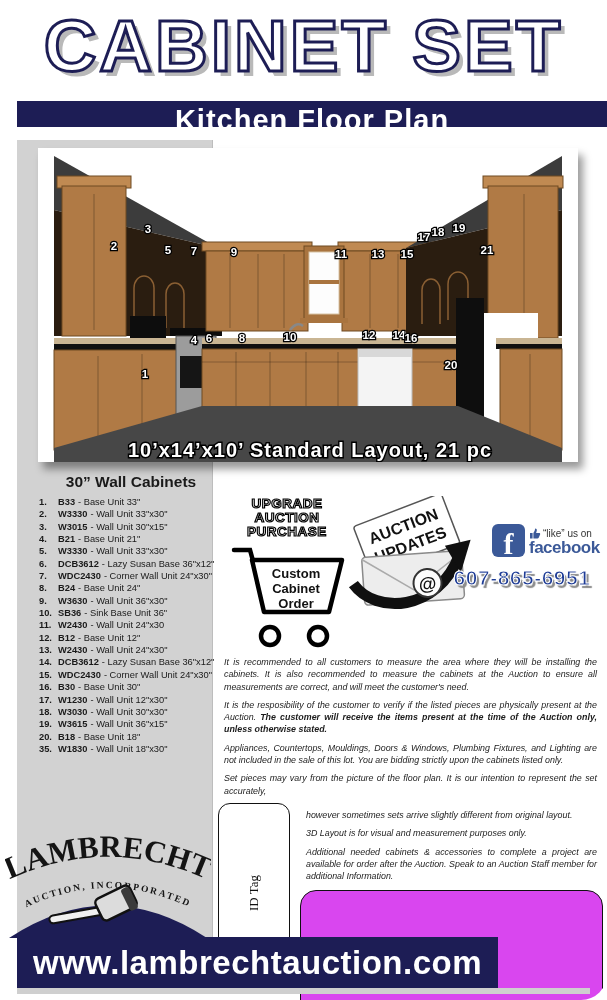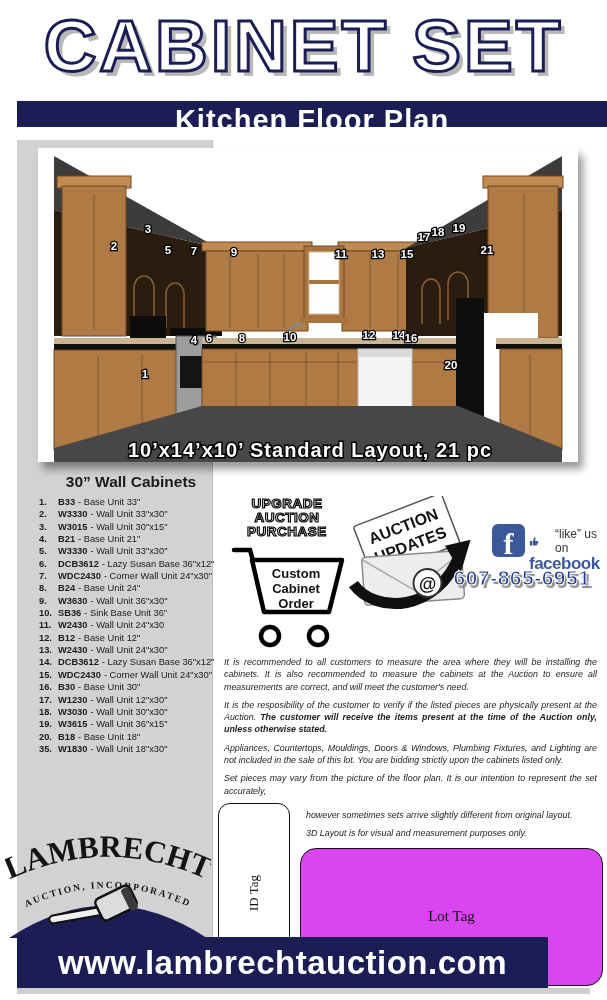--- a/index.html
+++ b/index.html
@@ -45,21 +45,21 @@
   .updates{position:absolute;left:346px;top:496px;width:132px;height:132px;}
   .upd-txt{font:bold 16px "Liberation Sans",sans-serif;fill:#111;text-anchor:middle;}
   .at-txt{font:bold 18px "Liberation Sans",sans-serif;fill:#111;text-anchor:middle;}
 
   
   .fb{position:absolute;left:492px;top:524px;width:112px;display:flex;align-items:flex-start;}
   .fb-ic{width:33px;height:33px;border-radius:6px;background:#3b5998;color:#fff;flex:none;
     font-family:"Liberation Serif",serif;font-weight:bold;font-size:30px;line-height:40px;
     text-align:center;overflow:hidden;}
   .fb-right{margin-left:4px;}
-  .fb-like{font-size:12px;color:#333;display:flex;align-items:center;gap:16px;margin-top:3px;}
+  .fb-like{font-size:10px;color:#333;display:flex;align-items:center;gap:2px;margin-top:3px;}
   .fb-brand{font-size:17px;font-weight:bold;color:#3b5998;letter-spacing:-.5px;line-height:1;}
   .phone{position:absolute;left:446px;top:566px;width:152px;text-align:center;
     font-weight:bold;font-size:21px;color:#1e3c96;-webkit-text-stroke:1px #fff;
     text-shadow:2.5px 2.5px 1px #8a8a8a;letter-spacing:.5px;}
 
   
   .notes{position:absolute;left:218px;top:650px;width:385px;font-size:8.9px;line-height:12.3px;
     color:#1c1c1c;text-align:justify;}
   .notes p{margin:6px;font-style:italic;}
   .tag-row{display:flex;margin-top:2px;}
@@ -67,21 +67,21 @@
     flex:none;margin-right:10px;position:relative;}
   .id-tag span{position:absolute;top:50%;left:50%;transform:translate(-50%,-50%) rotate(-90deg);
     font-family:"Liberation Serif",serif;font-size:13px;color:#111;white-space:nowrap;}
   .tag-right{flex:1;}
   .lot-tag{height:136px;border:1.6px solid #111;border-radius:16px;background:#d946ef;margin-top:8px;
     display:flex;align-items:center;justify-content:center;
     font-family:"Liberation Serif",serif;font-size:15px;color:#111;}
 
   
   .logo{position:absolute;left:5px;top:815px;width:206px;height:123px;}
-  .footer-bar{position:absolute;left:17px;top:937px;width:531px;height:51px;background:#1d1d55;}
+  .footer-bar{position:absolute;left:17px;top:937px;width:481px;height:51px;background:#1d1d55;}
   .footer-bar span{display:block;text-align:center;line-height:51px;color:#fff;font-weight:bold;
     font-size:33px;letter-spacing:.5px;}
   .footer-under{position:absolute;left:17px;top:988px;width:573px;height:6px;background:#cfcfcf;}
 </style>
 </head>
 <body>
 
 <div class="page">
 
   <div class="big-title">CABINET SET</div>
@@ -374,20 +374,21 @@
     <p><span>It is the resposibility of the customer to verify if the listed pieces are physically present at the Auction.  </span><b>The customer will receive the items present at the time of the Auction only, unless otherwise stated.</b></p>
     <p>Appliances, Countertops, Mouldings, Doors &amp; Windows, Plumbing Fixtures, and Lighting are not included in the sale of this lot.  You are bidding strictly upon the cabinets listed only.</p>
     <p>Set pieces may vary from the picture of the floor plan.  It is our intention to represent the set accurately,</p>
     <div class="tag-row">
       <div class="id-tag">
         <span>ID Tag</span>
       </div>
       <div class="tag-right">
         <p>however sometimes sets arrive slightly different from original layout.</p>
         <p>3D Layout is for visual and measurement purposes only.</p>
+        <p>Additional needed cabinets &amp; accessories to complete a project are available for order after the Auction.  Speak to an Auction Staff member for additional Information.</p>
         <div class="lot-tag">
           <span>Lot Tag</span>
         </div>
       </div>
     </div>
   </div>
 
   <div class="logo">
     <svg width="206" height="123" viewBox="0 0 206 123">
       <defs>

